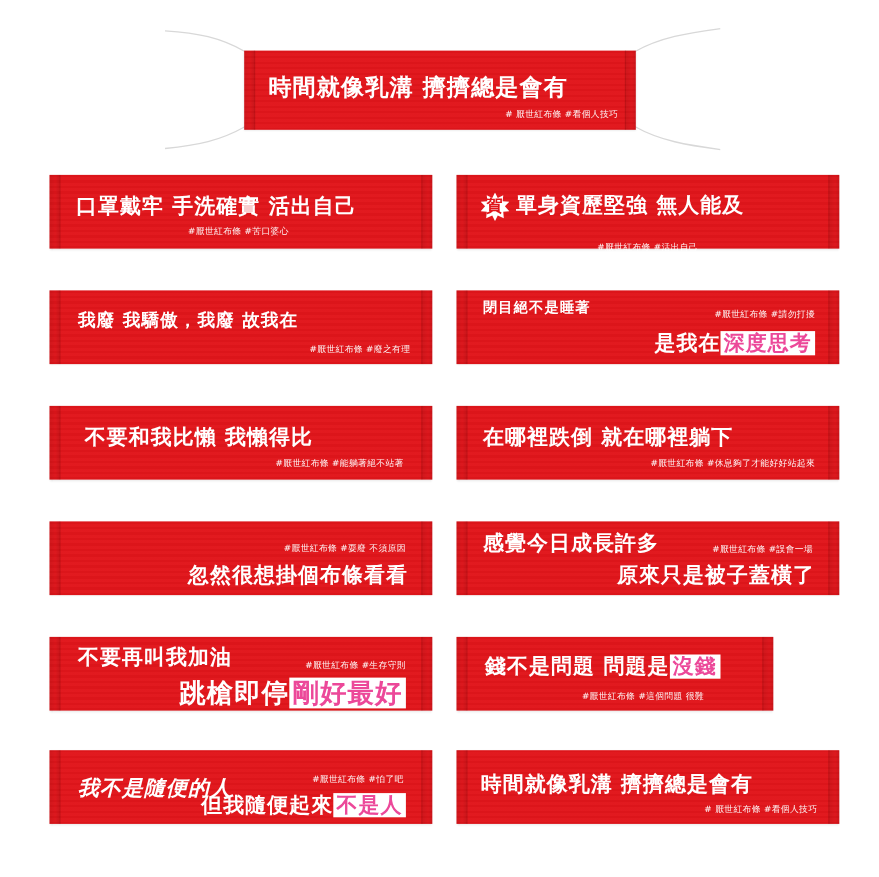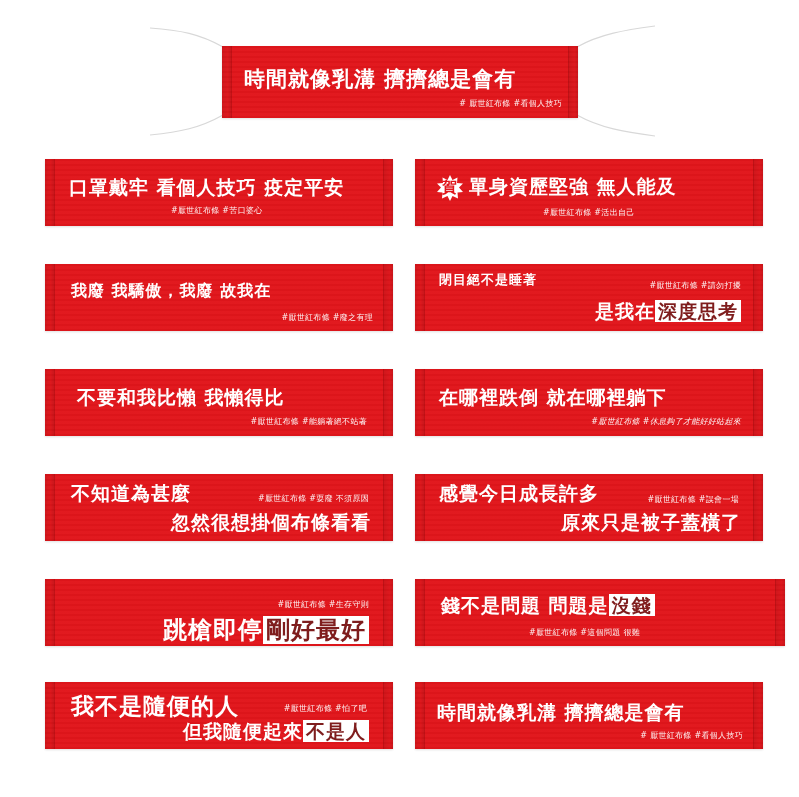--- a/index.html
+++ b/index.html
@@ -7,21 +7,21 @@
          font-family:"DejaVu Sans","Liberation Sans",sans-serif; }
   .banner { position:absolute; background:#e1151b; box-sizing:border-box;
             background-image: repeating-linear-gradient(0deg, rgba(0,0,0,0.025) 0px, rgba(0,0,0,0.025) 2px, rgba(255,255,255,0.02) 2px, rgba(255,255,255,0.02) 5px);
             box-shadow: 0 1px 2px rgba(0,0,0,0.12); padding-left: 31px; }
   .banner::before, .banner::after { content:""; position:absolute; top:0; bottom:0; width:9px;
             background:linear-gradient(90deg, rgba(0,0,0,0.08), rgba(0,0,0,0.02) 60%, rgba(0,0,0,0.1)); }
   .banner::before { left:0; border-right:1px solid rgba(120,0,0,0.18); }
   .banner::after { right:0; border-left:1px solid rgba(120,0,0,0.18); }
   .main { position:absolute; color:#fff; font-weight:bold; white-space:nowrap; letter-spacing:1px; }
   .tag { position:absolute; color:#fff; font-size:8px; white-space:nowrap; opacity:0.95; letter-spacing:0.3px; }
-  .hl { background:#fff; color:#7f1d1d; padding:0 3px; }
+  .hl { background:#fff; color:#ec4899; padding:0 3px; }
   .badge { display:inline-block; width:26px; height:26px; position:relative; vertical-align:middle; margin-right:6px; }
   .badge svg { position:absolute; left:0; top:0; }
   .badge span { position:absolute; left:0; right:0; top:3px; text-align:center; color:#e1151b; font-size:15px; font-weight:bold; }
   .string { position:absolute; }
 </style>
 </head>
 <body>
 
 <svg class="string" style="left:150px;top:20px" width="80" height="120">
   <path d="M0 8 C 30 10, 50 14, 73 27" stroke="#d8d8d8" stroke-width="1.2" fill="none"></path>
@@ -31,34 +31,34 @@
   <path d="M2 27 C 25 14, 50 10, 80 6" stroke="#d8d8d8" stroke-width="1.2" fill="none"></path>
   <path d="M2 95 C 25 108, 50 112, 80 116" stroke="#d8d8d8" stroke-width="1.2" fill="none"></path>
 </svg>
 
 <div class="banner" style="left:222px;top:46px;width:356px;height:72px;">
   <div class="main" style="left:22px;top:19px;font-size:21px;">時間就像乳溝 擠擠總是會有</div>
   <div class="tag" style="right:16px;top:52px;"># 厭世紅布條  #看個人技巧</div>
 </div>
 
 <div class="banner" style="left:45px;top:159px;width:348px;height:67px;">
-  <div class="main" style="left:24px;top:16px;font-size:19px;">口罩戴牢 看個人技巧 疫定平安</div>
+  <div class="main" style="left:24px;top:16px;font-size:19px;">口罩戴牢 手洗確實 活出自己</div>
   <div class="tag" style="left:126px;top:46px;">#厭世紅布條  #苦口婆心</div>
 </div>
 
 <div class="banner" style="left:415px;top:159px;width:348px;height:67px;">
   <div class="main" style="left:22px;top:15px;font-size:19px;">
     <span class="badge">
       <svg width="26" height="26" viewBox="0 0 26 26">
           <polygon fill="#fff" points="13,0 15.5,5 20.5,2.5 20,8 26,8.5 22,12.5 26,17 20.5,17.5 21,23.5 15.5,21 13,26 10.5,21 5,23.5 5.5,17.5 0,17 4,12.5 0,8.5 6,8 5.5,2.5 10.5,5"></polygon>
         </svg>
       <span>賀</span>
     </span><span>單身資歷堅強 無人能及</span>
   </div>
-  <div class="tag" style="left:128px;top:48px;text-align:center;">#厭世紅布條  #活出自己</div>
+  <div class="tag" style="left:128px;top:60px;text-align:center;">#厭世紅布條  #活出自己</div>
 </div>
 
 <div class="banner" style="left:45px;top:264px;width:348px;height:67px;">
   <div class="main" style="left:26px;top:17px;font-size:16px;">我廢 我驕傲，我廢 故我在</div>
   <div class="tag" style="right:20px;top:48px;">#厭世紅布條  #廢之有理</div>
 </div>
 
 <div class="banner" style="left:415px;top:264px;width:348px;height:67px;">
   <div class="main" style="left:24px;top:7px;font-size:13px;">閉目絕不是睡著</div>
   <div class="tag" style="right:22px;top:16px;">#厭世紅布條  #請勿打擾</div>
@@ -67,51 +67,51 @@
   </div>
 </div>
 
 <div class="banner" style="left:45px;top:369px;width:348px;height:67px;">
   <div class="main" style="left:32px;top:16px;font-size:19px;">不要和我比懶 我懶得比</div>
   <div class="tag" style="right:26px;top:47px;">#厭世紅布條  #能躺著絕不站著</div>
 </div>
 
 <div class="banner" style="left:415px;top:369px;width:348px;height:67px;">
   <div class="main" style="left:24px;top:16px;font-size:19px;">在哪裡跌倒 就在哪裡躺下</div>
-  <div class="tag" style="right:22px;top:47px;font-style:italic;">#厭世紅布條  #休息夠了才能好好站起來</div>
+  <div class="tag" style="right:22px;top:47px;">#厭世紅布條  #休息夠了才能好好站起來</div>
 </div>
 
 <div class="banner" style="left:45px;top:474px;width:348px;height:67px;">
-  <div class="main" style="left:26px;top:7px;font-size:19px;">不知道為甚麼</div>
   <div class="tag" style="right:24px;top:19px;">#厭世紅布條  #耍廢 不須原因</div>
   <div class="main" style="right:22px;top:36px;font-size:19px;margin-left:39px;">忽然很想掛個布條看看</div>
 </div>
 
 <div class="banner" style="left:415px;top:474px;width:348px;height:67px;">
   <div class="main" style="left:24px;top:7px;font-size:19px;">感覺今日成長許多</div>
   <div class="tag" style="right:24px;top:20px;margin-left:12px;">#厭世紅布條  #誤會一場</div>
   <div class="main" style="right:22px;top:36px;font-size:19px;">原來只是被子蓋橫了</div>
 </div>
 
 <div class="banner" style="left:45px;top:579px;width:348px;height:67px;">
+  <div class="main" style="left:26px;top:6px;font-size:19px;">不要再叫我加油</div>
   <div class="tag" style="right:24px;top:20px;">#厭世紅布條  #生存守則</div>
   <div class="main" style="right:24px;top:35px;font-size:24px;">
     <span>跳槍即停</span><span class="hl">剛好最好</span>
   </div>
 </div>
 
-<div class="banner" style="left:415px;top:579px;width:370px;height:67px;">
+<div class="banner" style="left:415px;top:579px;width:288px;height:67px;">
   <div class="main" style="left:26px;top:14px;font-size:19px;">
     <span>錢不是問題 問題是</span><span class="hl">沒錢</span>
   </div>
   <div class="tag" style="left:114px;top:48px;">#厭世紅布條  #這個問題 很難</div>
 </div>
 
 <div class="banner" style="left:45px;top:682px;width:348px;height:67px;">
-  <div class="main" style="left:26px;top:9px;font-size:23px;">我不是隨便的人</div>
+  <div class="main" style="left:26px;top:22px;font-size:19px;font-style:italic;">我不是隨便的人</div>
   <div class="tag" style="right:26px;top:21px;text-align:center;">#厭世紅布條  #怕了吧</div>
   <div class="main" style="right:24px;top:37px;font-size:19px;">
     <span>但我隨便起來</span><span class="hl">不是人</span>
   </div>
 </div>
 
 <div class="banner" style="left:415px;top:682px;width:348px;height:67px;">
   <div class="main" style="left:22px;top:18px;font-size:19px;">時間就像乳溝 擠擠總是會有</div>
   <div class="tag" style="right:20px;top:48px;"># 厭世紅布條  #看個人技巧</div>
 </div>

